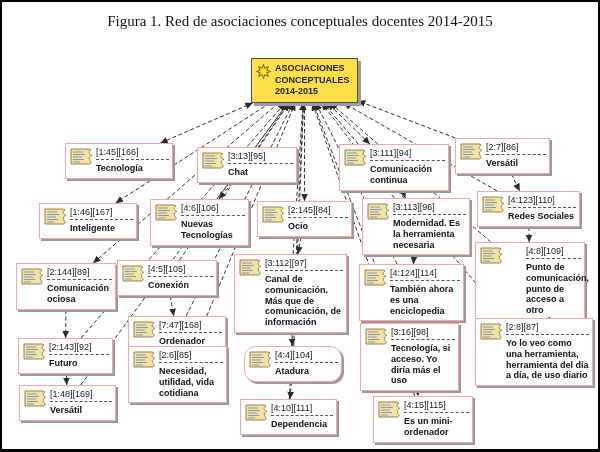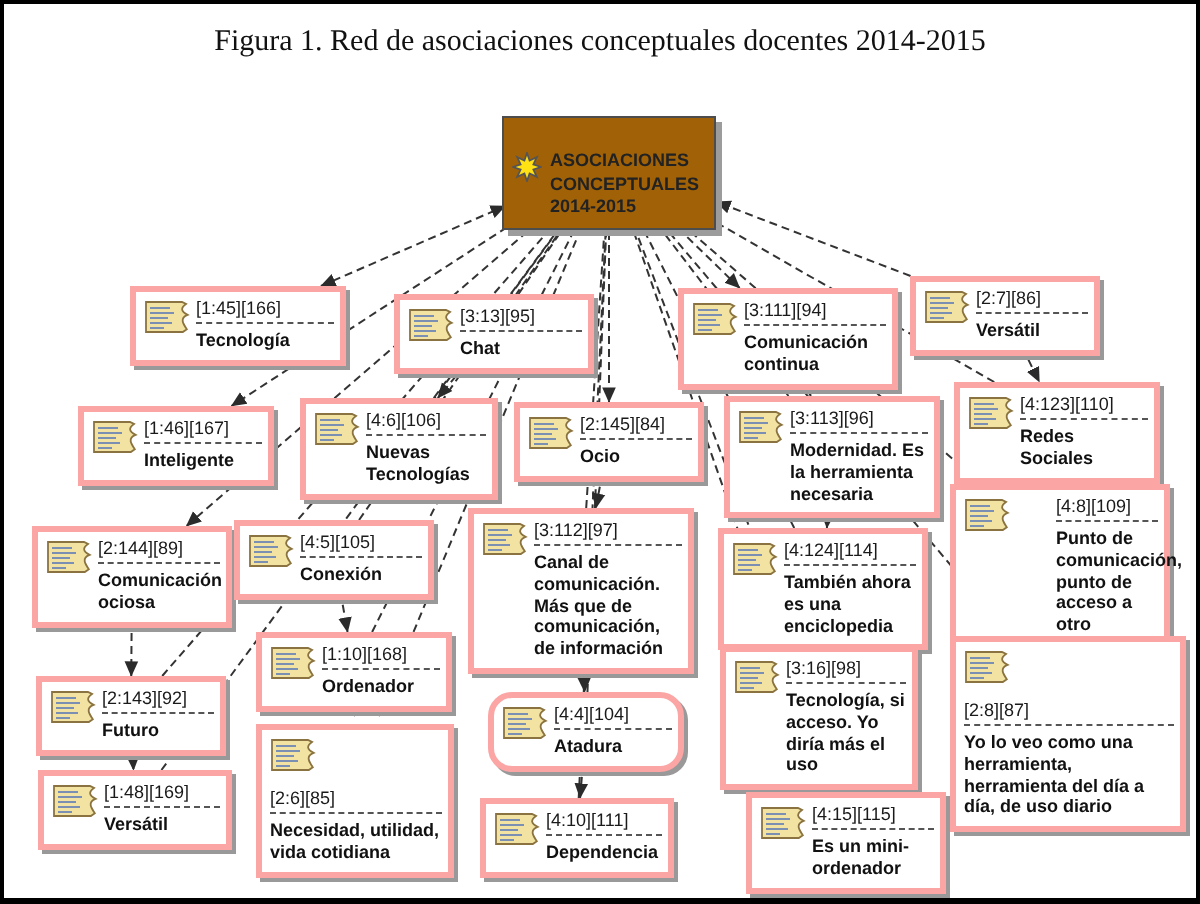--- a/index.html
+++ b/index.html
@@ -2,30 +2,30 @@
 <html><head>
 <meta charset="utf-8">
 <style>
   html,body{margin:0;padding:0;background:#fff;}
   #frame{position:relative;width:600px;height:452px;box-sizing:border-box;
          border:2px solid #000;border-bottom-width:3px;background:#fff;
          font-family:"Liberation Sans",sans-serif;overflow:hidden;}
   #figure-title{position:absolute;top:11px;left:0;right:0;text-align:center;
          font-family:"Liberation Serif",serif;font-size:15px;color:#111;}
   #edges{position:absolute;left:0;top:0;width:600px;height:452px;z-index:1;}
-  .qnode{position:absolute;z-index:2;background:#fff;border:3px solid #fca5a5;
+  .qnode{position:absolute;z-index:2;background:#fff;border:1px solid #fca5a5;
          box-shadow:2px 2px 0 #999;padding:3px 3px 4px 4px;display:flex;
          align-items:flex-start;gap:3px;box-sizing:border-box;}
   .qicon{flex:none;margin-top:1px;}
   .qtext{flex:1;min-width:0;}
   .qref{font-size:9px;color:#1a1a1a;white-space:nowrap;}
   .qsep{border-top:1px dashed #555;margin:2px 0 3px;}
   .qlbl{font-size:9px;font-weight:bold;color:#111;line-height:1.2;}
-  #central-node{position:absolute;z-index:3;background:#a16207;border:1px solid #4d4d4d;
-         box-shadow:3px 3px 0 #9c9c9c;padding:16px 7px 4px 4px;display:flex;
+  #central-node{position:absolute;z-index:3;background:#fde047;border:1px solid #4d4d4d;
+         box-shadow:3px 3px 0 #9c9c9c;padding:4px 7px 4px 4px;display:flex;
          gap:4px;align-items:flex-start;box-sizing:border-box;}
   .cicon{flex:none;margin-top:1px;}
   .ctext div{font-size:9px;font-weight:bold;color:#222;line-height:1.3;white-space:nowrap;}
 </style>
 </head>
 <body>
 
 <div id="frame">
   <div id="figure-title">Figura 1. Red de asociaciones conceptuales docentes 2014-2015</div>
 
@@ -283,26 +283,26 @@
       </div>
     </div>
     <div class="qnode" style="left: 126px; top: 314px; width: 98px;">
       <span class="qicon">
     <svg width="23" height="17" viewBox="0 0 23 17">
       <path class="paper" d="M1,1 H19 L21,2 C18.2,4 18.4,5.6 21.8,7.4 C17.6,9 19.6,12 21.4,14.6 L19.4,16 H1 Z" fill="#f2e3a2" stroke="#8a7340" stroke-width="0.9"></path>
       <path class="scribble" d="M3,4 h10 M3,6.5 h12 M3,9 h9 M3,11.5 h11 M3,14 h7" stroke="#7b8fb3" stroke-width="0.9" fill="none"></path>
     </svg>
   </span>
       <div class="qtext">
-        <div class="qref">[1:10][168]</div>
+        <div class="qref">[7:47][168]</div>
         <div class="qsep"></div>
         <div class="qlbl">Ordenador</div>
       </div>
     </div>
-    <div class="qnode" style="left: 126px; top: 360px; width: 99px; flex-direction: column;">
+    <div class="qnode" style="left: 126px; top: 344px; width: 99px;">
       <span class="qicon">
     <svg width="23" height="17" viewBox="0 0 23 17">
       <path class="paper" d="M1,1 H19 L21,2 C18.2,4 18.4,5.6 21.8,7.4 C17.6,9 19.6,12 21.4,14.6 L19.4,16 H1 Z" fill="#f2e3a2" stroke="#8a7340" stroke-width="0.9"></path>
       <path class="scribble" d="M3,4 h10 M3,6.5 h12 M3,9 h9 M3,11.5 h11 M3,14 h7" stroke="#7b8fb3" stroke-width="0.9" fill="none"></path>
     </svg>
   </span>
       <div class="qtext">
         <div class="qref">[2:6][85]</div>
         <div class="qsep"></div>
         <div class="qlbl">Necesidad, utilidad, vida cotidiana</div>
@@ -327,21 +327,21 @@
       <path class="paper" d="M1,1 H19 L21,2 C18.2,4 18.4,5.6 21.8,7.4 C17.6,9 19.6,12 21.4,14.6 L19.4,16 H1 Z" fill="#f2e3a2" stroke="#8a7340" stroke-width="0.9"></path>
       <path class="scribble" d="M3,4 h10 M3,6.5 h12 M3,9 h9 M3,11.5 h11 M3,14 h7" stroke="#7b8fb3" stroke-width="0.9" fill="none"></path>
     </svg>
   </span>
       <div class="qtext">
         <div class="qref">[3:16][98]</div>
         <div class="qsep"></div>
         <div class="qlbl">Tecnología, si acceso. Yo diría más el uso</div>
       </div>
     </div>
-    <div class="qnode" style="left: 473px; top: 316px; width: 118px; flex-direction: column;">
+    <div class="qnode" style="left: 473px; top: 316px; width: 118px;">
       <span class="qicon">
     <svg width="23" height="17" viewBox="0 0 23 17">
       <path class="paper" d="M1,1 H19 L21,2 C18.2,4 18.4,5.6 21.8,7.4 C17.6,9 19.6,12 21.4,14.6 L19.4,16 H1 Z" fill="#f2e3a2" stroke="#8a7340" stroke-width="0.9"></path>
       <path class="scribble" d="M3,4 h10 M3,6.5 h12 M3,9 h9 M3,11.5 h11 M3,14 h7" stroke="#7b8fb3" stroke-width="0.9" fill="none"></path>
     </svg>
   </span>
       <div class="qtext">
         <div class="qref">[2:8][87]</div>
         <div class="qsep"></div>
         <div class="qlbl">Yo lo veo como una herramienta, herramienta del día a día, de uso diario</div>

